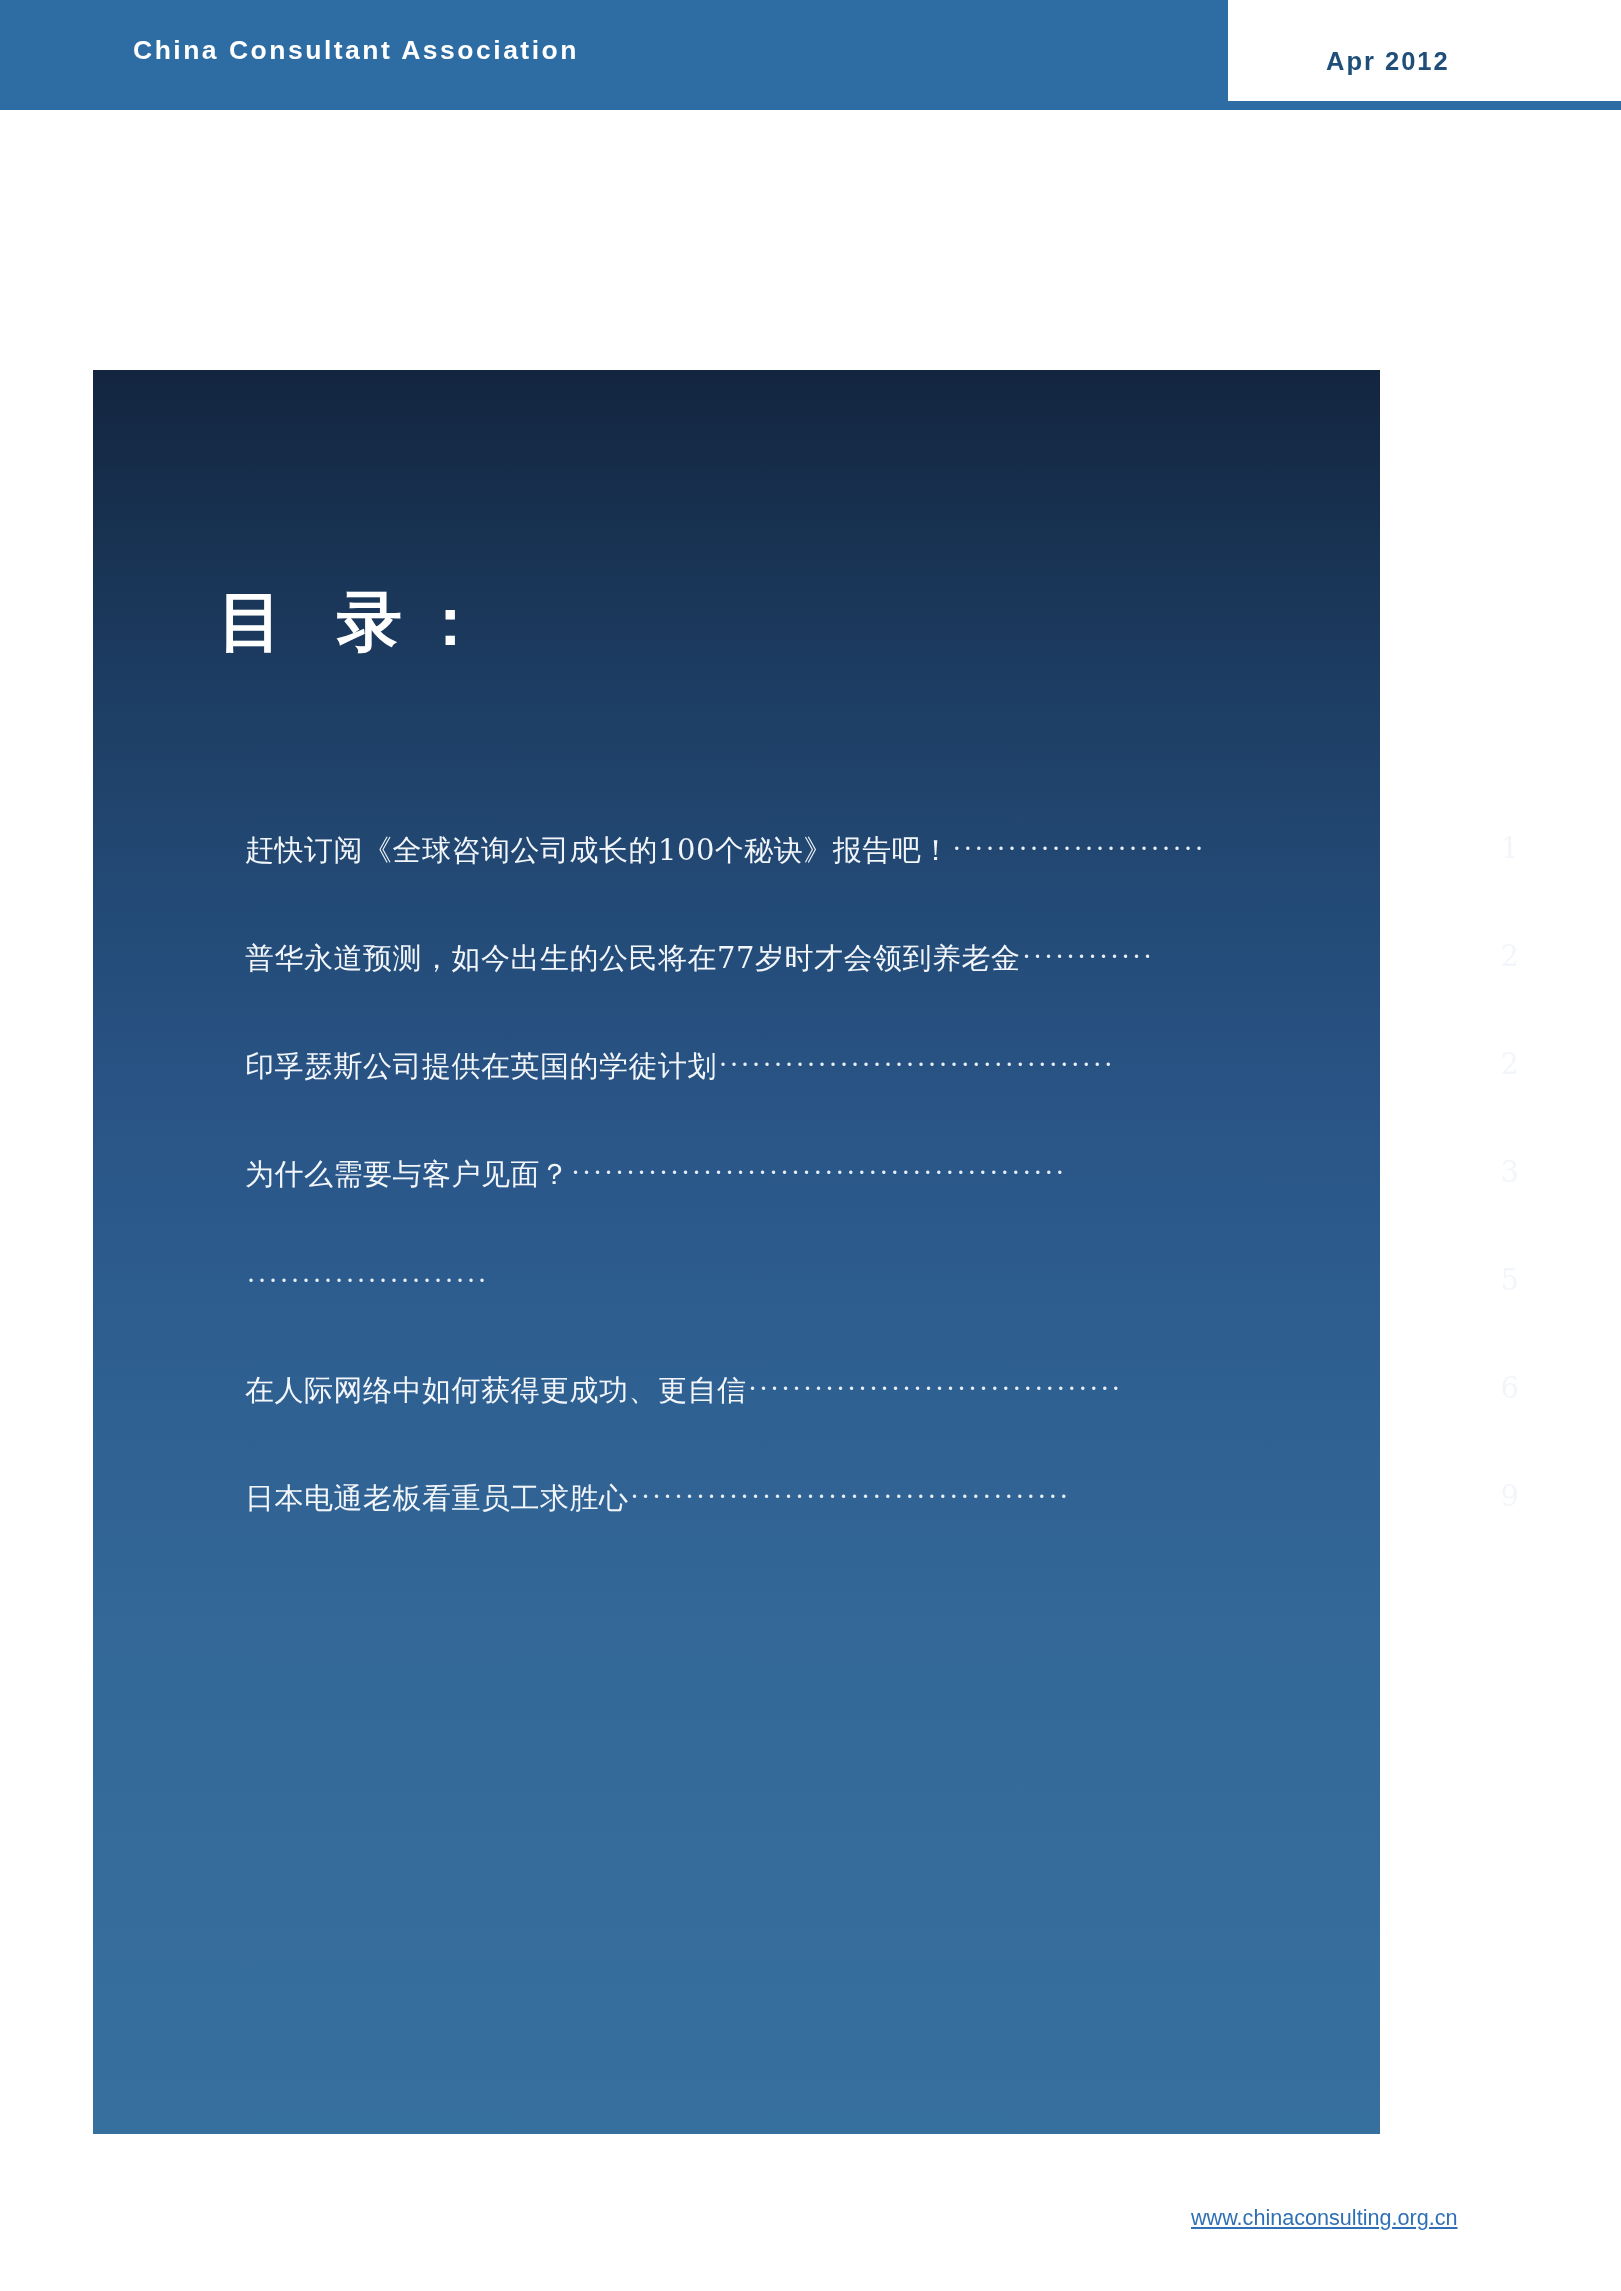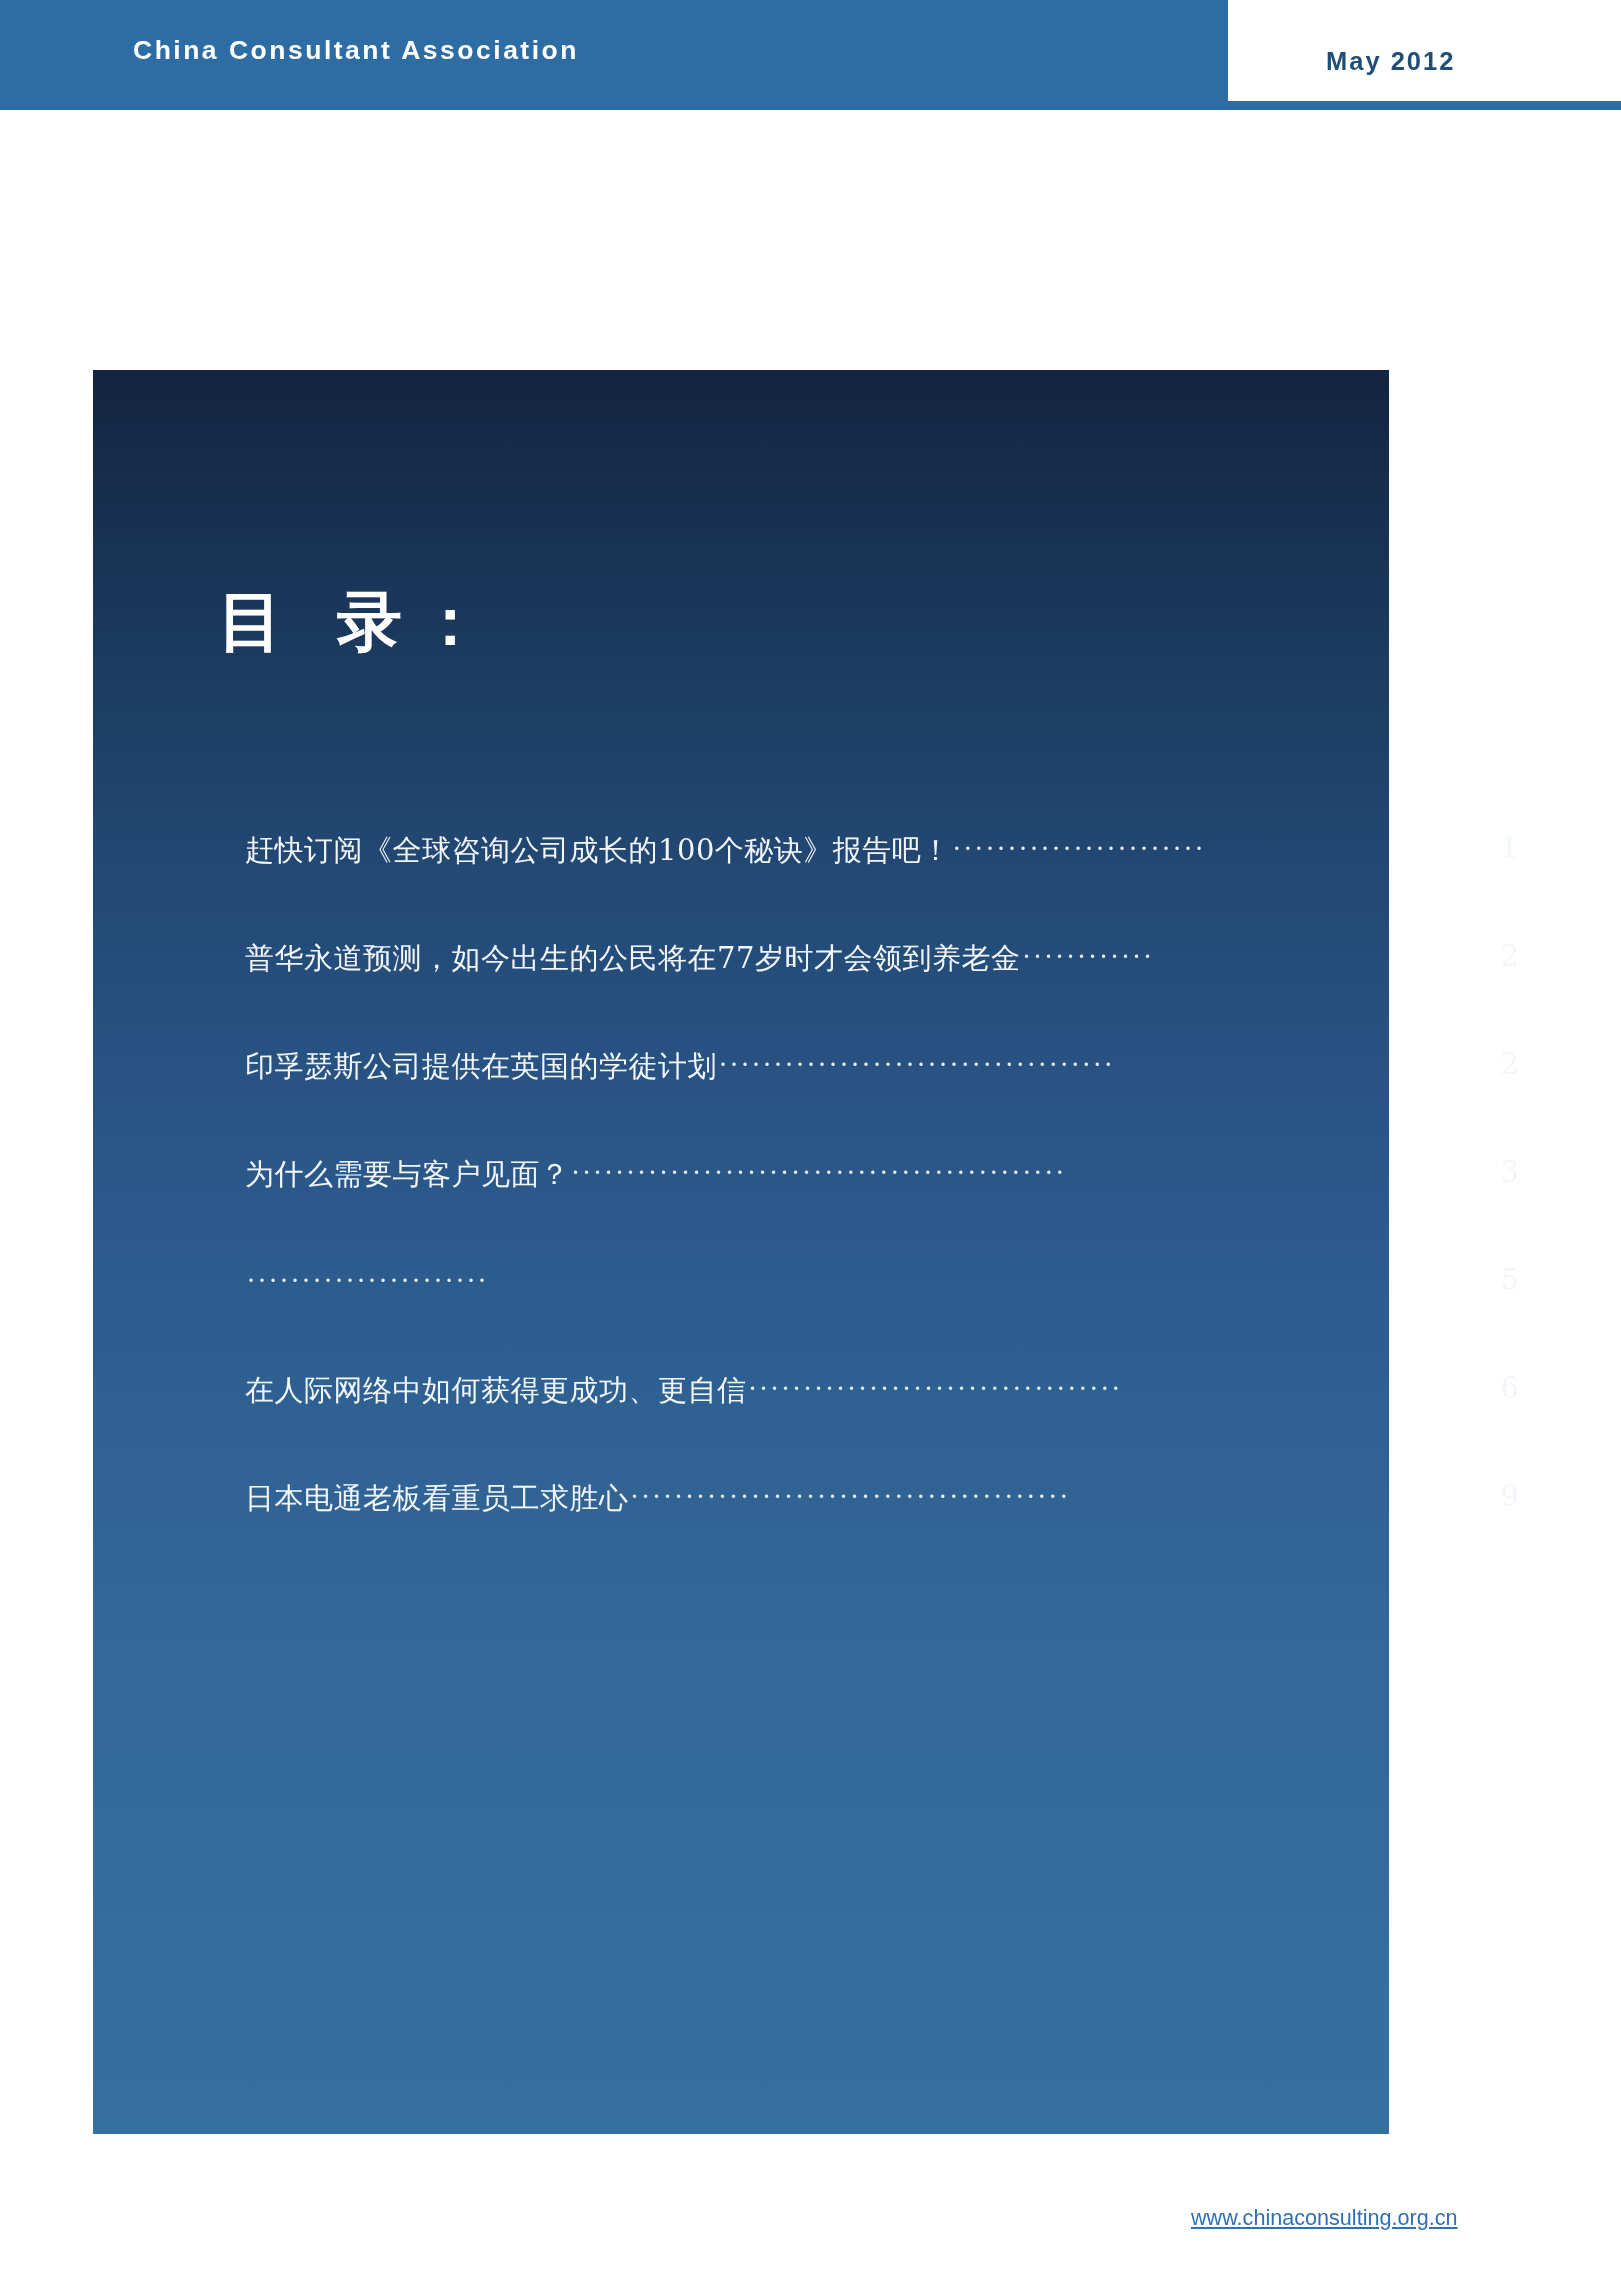--- a/index.html
+++ b/index.html
@@ -70,21 +70,20 @@
     background: linear-gradient(180deg,
         #13253f 0%,
         #17304f 8%,
         #1d3d63 18%,
         #234a76 30%,
         #2a5688 44%,
         #2f6092 58%,
         #336898 72%,
         #356c9c 86%,
         #36709f 100%);
-    padding-left: 9px;
   }
 
   .toc-heading {
     position: absolute;
     left: 125px;
     top: 208px;
     color: #ffffff;
     font-family: "DejaVu Serif", serif;
     font-size: 65px;
     font-weight: bold;
@@ -142,21 +141,21 @@
     white-space: nowrap;
   }
 </style>
 </head>
 <body>
 
 <div class="header">
   <div class="header-band"></div>
   <div class="header-white-box"></div>
   <div class="header-left-title">China  Consultant  Association</div>
-  <div class="header-date">May  2012</div>
+  <div class="header-date">Apr  2012</div>
 </div>
 
 <div class="toc-panel">
 
   <div class="toc-heading">目 录：</div>
 
   <div class="toc-list">
 
     <div class="toc-row">
       <span class="toc-title">赶快订阅《全球咨询公司成长的100个秘诀》报告吧！</span>

